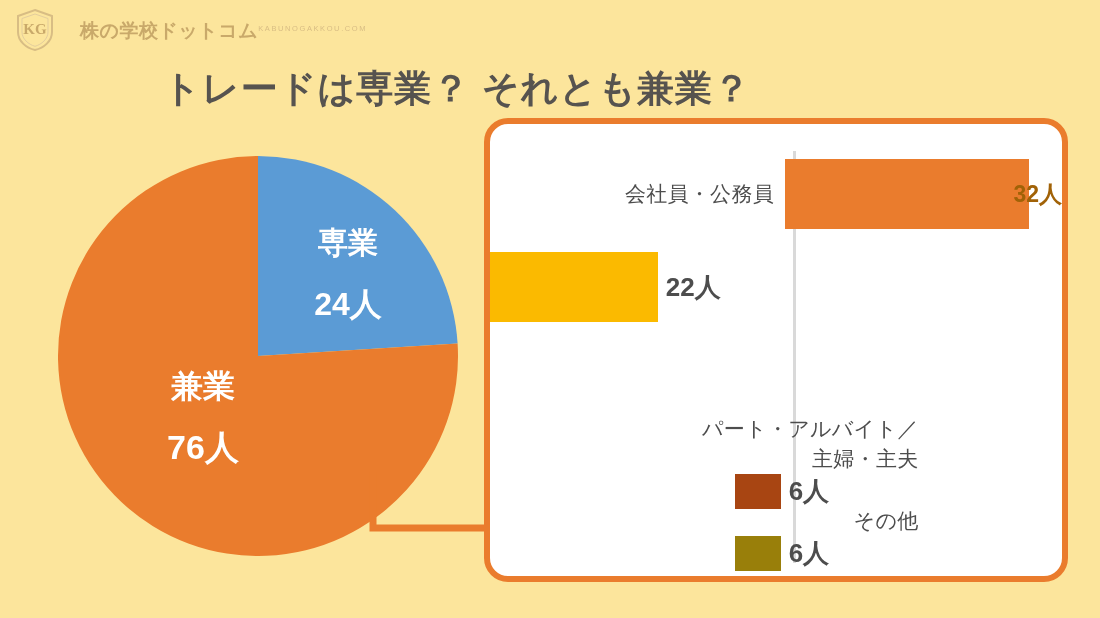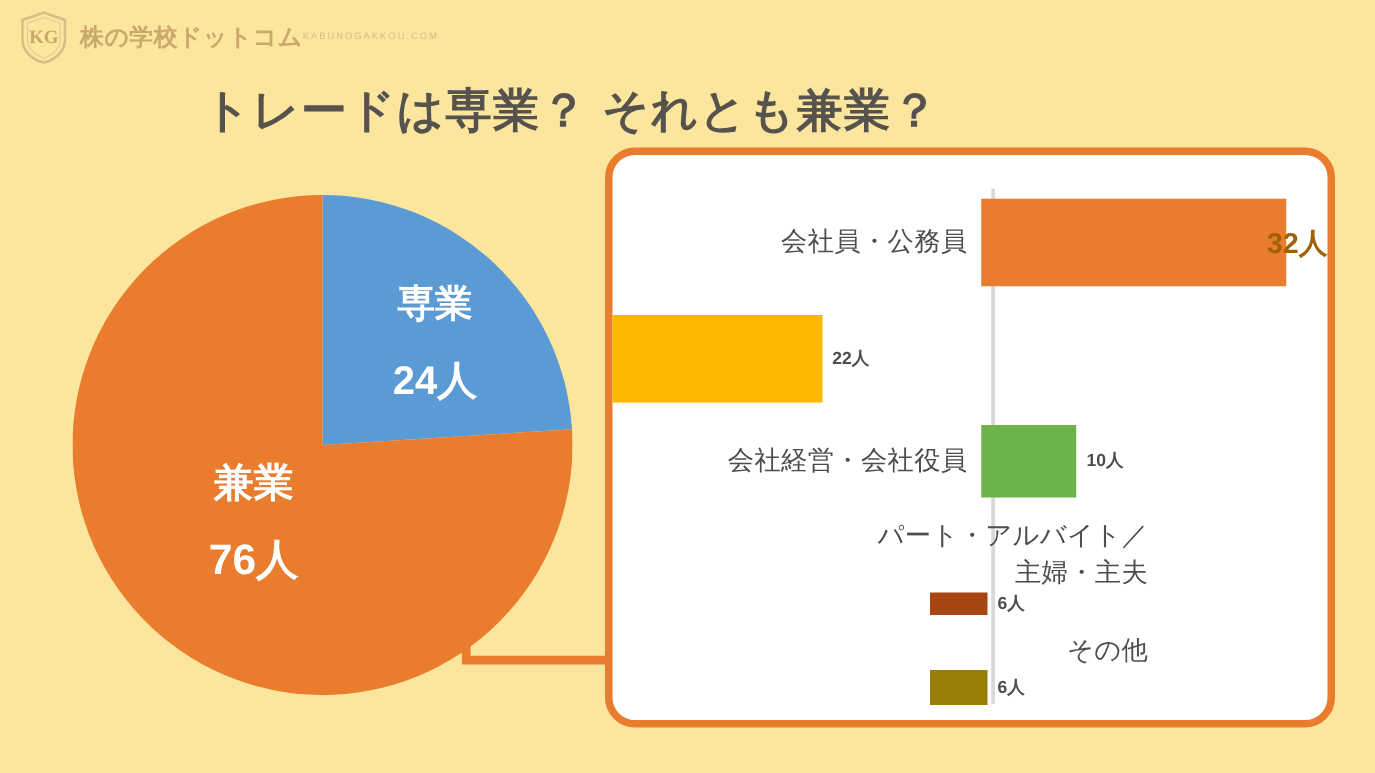--- a/index.html
+++ b/index.html
@@ -17,21 +17,21 @@
 
   
   #logo {
     position: absolute;
     left: 14px;
     top: 6px;
     width: 215px;
     height: 48px;
     display: flex;
     align-items: center;
-    gap: 8px;
+    gap: 24px;
   }
   #logo-shield {
     width: 42px;
     height: 44px;
     flex: none;
     position: relative;
   }
   #logo-wordmark {
     display: flex;
     flex-direction: row;
@@ -175,21 +175,21 @@
     position: relative;
     flex: 1;
     height: 100%;
     display: flex;
     align-items: center;
   }
   .bar-rect {
     height: 100%;
   }
   .bar-value {
-    font-size: 14px;
+    font-size: 26px;
     font-weight: bold;
     color: #4d4d4d;
     white-space: nowrap;
     margin-left: 8px;
   }
   .bar-value.inside {
     position: absolute;
     color: #a16207;
     margin-left: 0;
     font-size: 23px;
@@ -238,27 +238,20 @@
           <div class="bar-rect" style="width: 244px; background: rgb(234, 124, 45);"></div>
           <div class="bar-value inside" style="right: 12px;">32人</div>
         </div>
       </div>
       <div class="bar-row" style="top: 128px; height: 70px;">
         <div class="bar-track">
           <div class="bar-rect" style="width: 167.75px; background: rgb(251, 186, 0);"></div>
           <div class="bar-value">22人</div>
         </div>
       </div>
-      <div class="bar-row" style="top: 216px; height: 58px;">
-        <div class="bar-label">会社経営・会社役員</div>
-        <div class="bar-track">
-          <div class="bar-rect" style="width: 76.25px; background: rgb(108, 179, 74);"></div>
-          <div class="bar-value">10人</div>
-        </div>
-      </div>
       <div class="bar-row" style="top: 290px; height: 58px; flex-direction: column;">
         <div class="bar-label">パート・アルバイト／
 主婦・主夫</div>
         <div class="bar-track">
           <div class="bar-rect" style="width: 45.75px; background: rgb(168, 69, 18);"></div>
           <div class="bar-value">6人</div>
         </div>
       </div>
       <div class="bar-row" style="top: 382px; height: 58px; flex-direction: column;">
         <div class="bar-label">その他</div>

